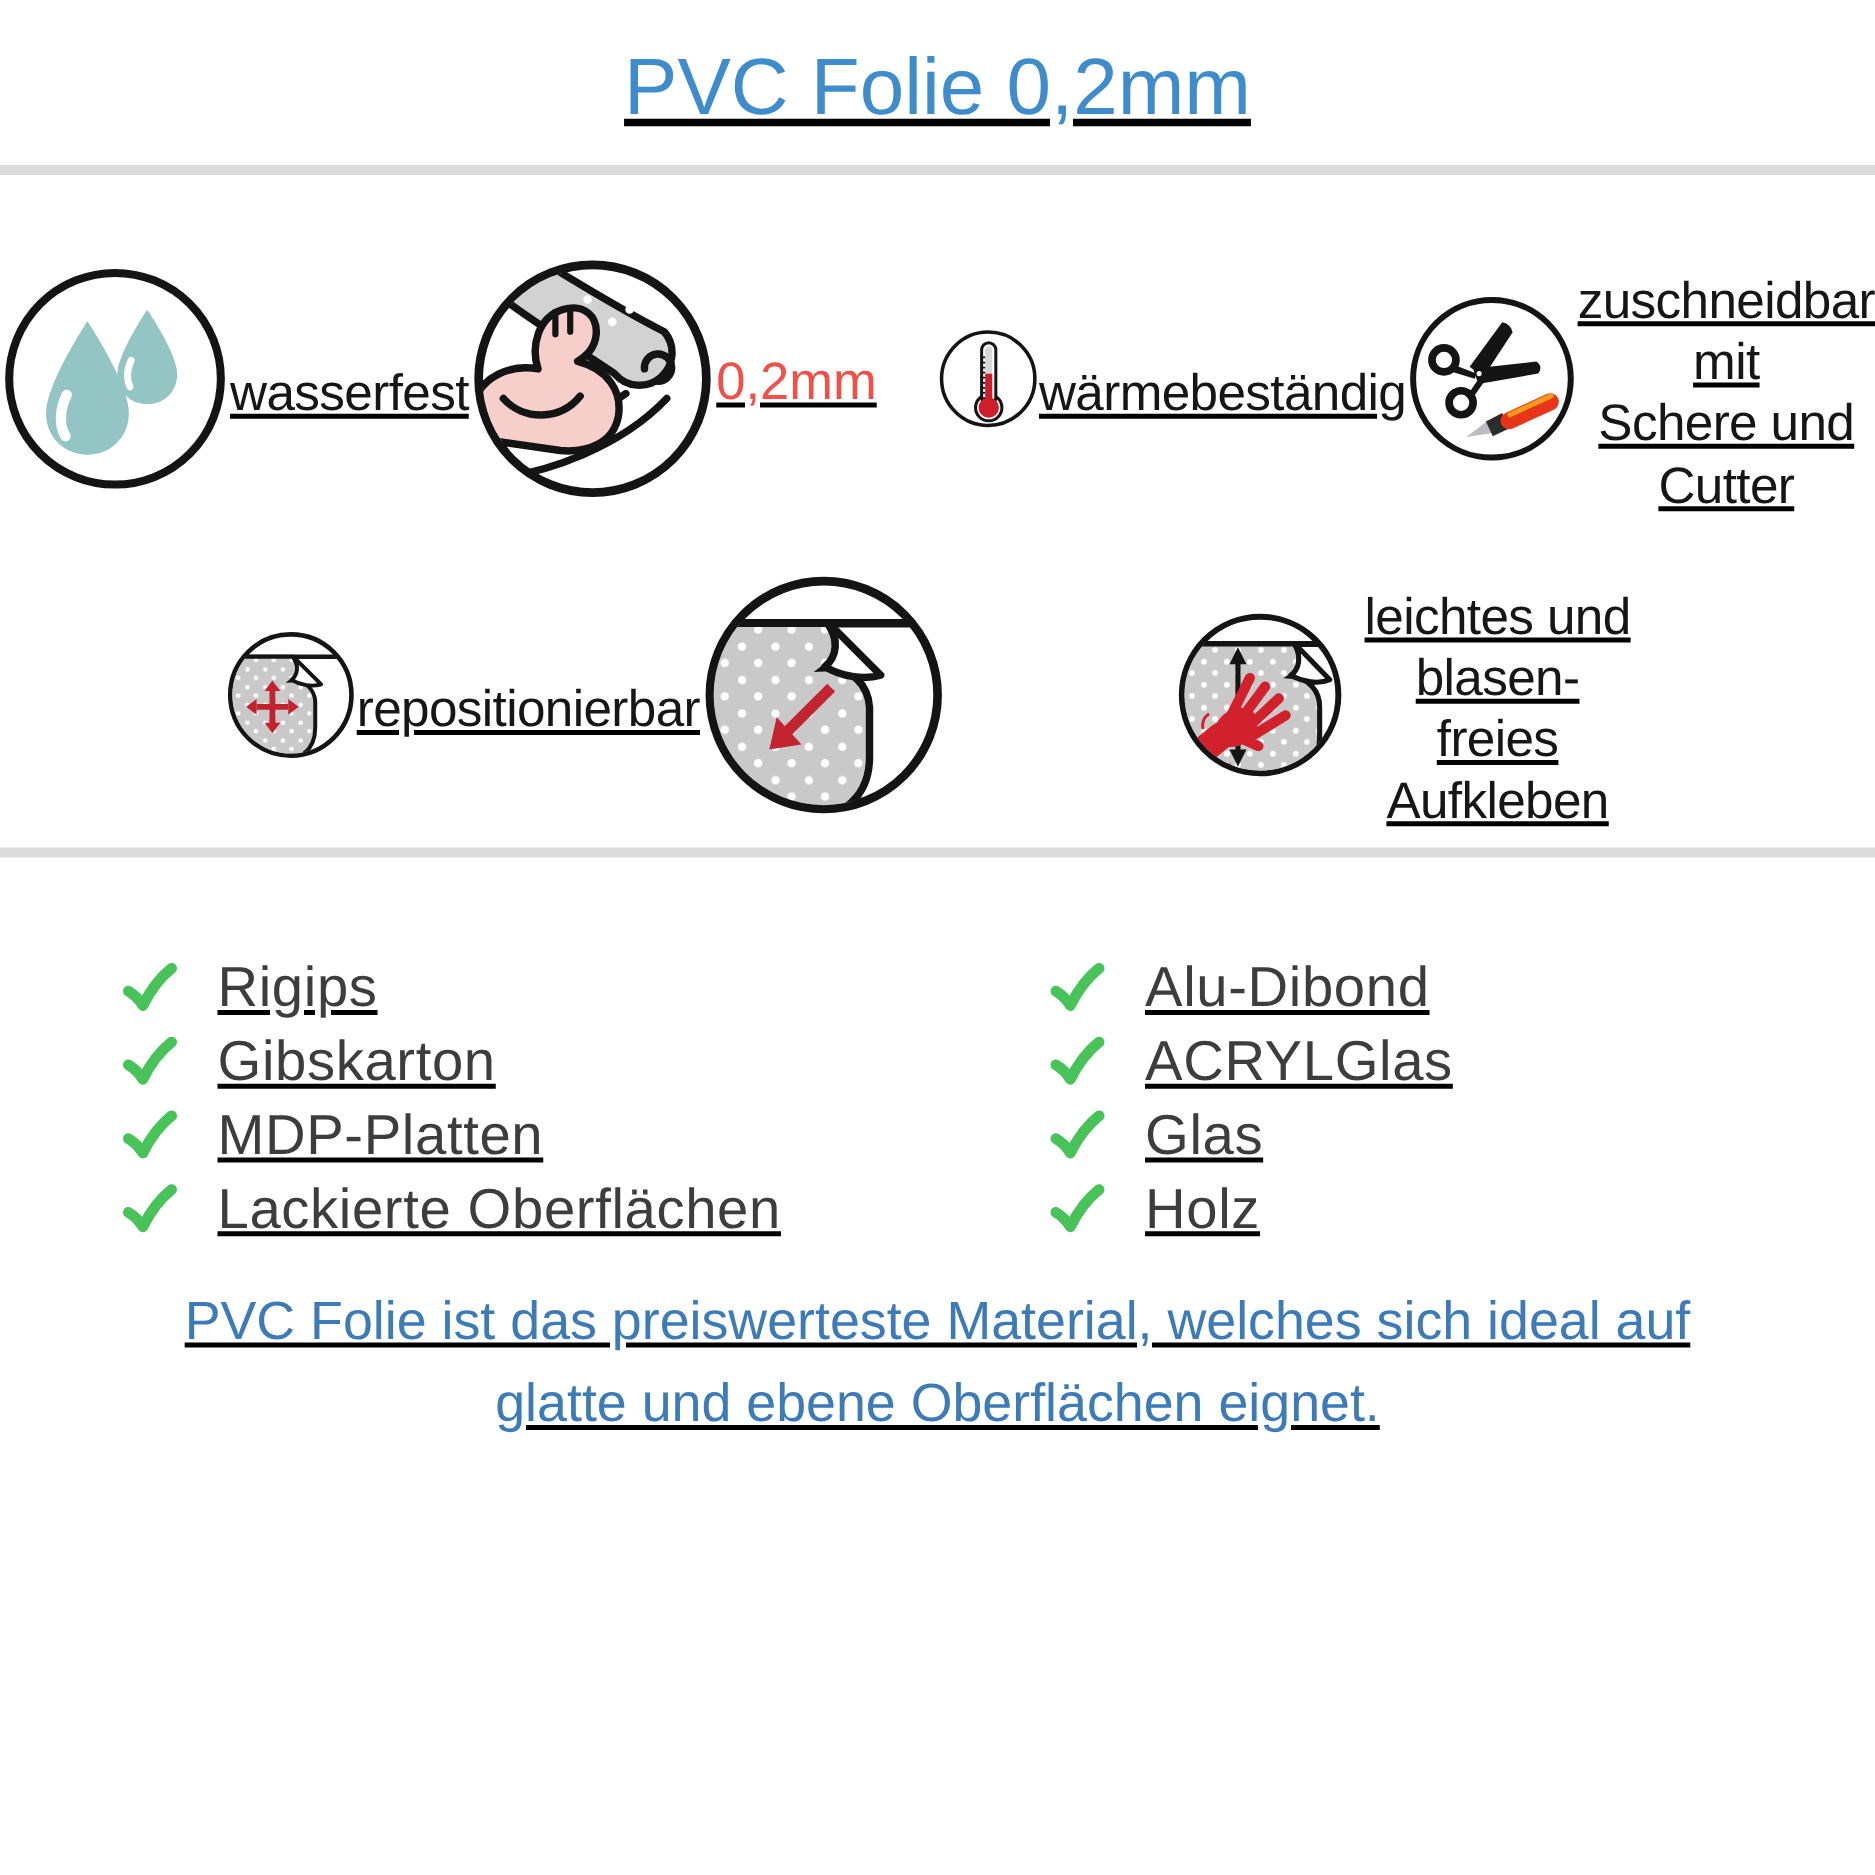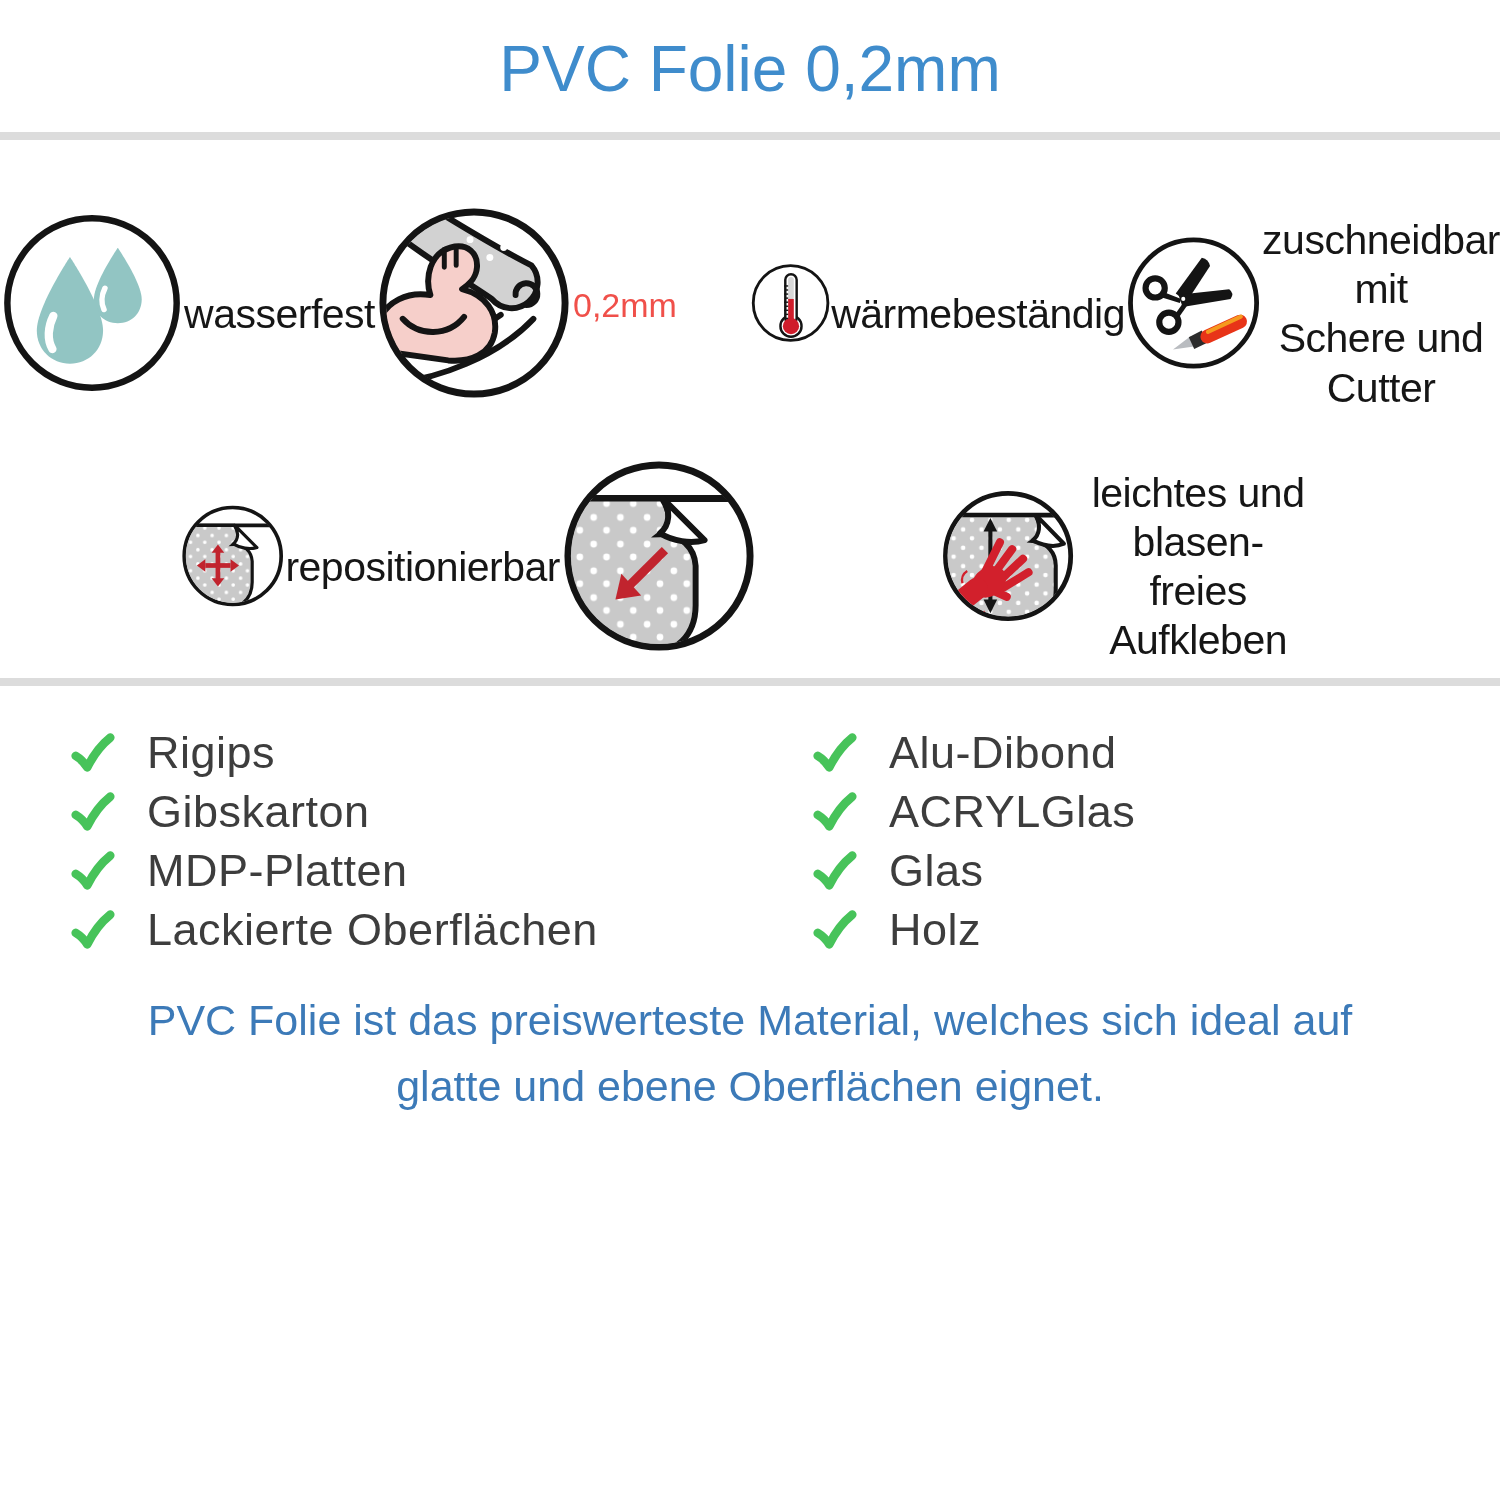--- a/index.html
+++ b/index.html
@@ -2,33 +2,33 @@
 <html><head>
 <meta charset="utf-8">
 <style>
   :root{
     --blue:#3f8ccc; --footer-blue:#3c7ab8; --green:#47c35a; --teal:#92c5c3;
     --red:#cf1d2b; --coral:#f0504a; --ink:#141414; --foil:#c9c9c9;
     --divider:#dcdcdc; --list:#3d3d3d;
   }
   *{margin:0;padding:0;box-sizing:border-box;}
   body{font-family:"Liberation Sans",sans-serif;background:#fff;}
-  .page{width:1500px;height:1500px;background:#fff;overflow:hidden;position:relative;}
+  .page{width:1500px;height:1500px;background:#fff;overflow:hidden;position:relative;text-decoration:underline;}
   .title{padding-top:32px;font-size:64px;text-align:center;color:var(--blue);}
   .divider{height:8px;background:var(--divider);margin-top:26px;}
   .divider.second{margin-top:12px;}
   .row1{margin-top:54px;display:grid;grid-template-columns:repeat(4,375px);}
   .row2{margin-top:34px;display:grid;grid-template-columns:repeat(3,380px);justify-content:center;}
   .feature{display:flex;flex-direction:row;align-items:center;}
   .badge{width:198px;height:198px;}
   .flabel{margin-top:22px;font-size:41px;color:#161616;text-align:center;line-height:1.2;
           white-space:pre-line;letter-spacing:-0.5px;}
-  .fsub{margin-top:4px;font-size:34px;color:var(--coral);}
+  .fsub{margin-top:4px;font-size:42px;color:var(--coral);}
   .heading2{margin-top:62px;font-size:62px;color:var(--blue);text-align:center;}
-  .surfaces{margin-top:40px;display:flex;padding-left:69px;}
+  .surfaces{margin-top:77px;display:flex;padding-left:96px;}
   .scol{display:flex;flex-direction:column;gap:5px;}
   .scol.left{width:614px;}
   .scol.right{margin-left:128px;}
   .sitem{display:flex;align-items:center;height:54px;font-size:45px;color:var(--list);letter-spacing:0.5px;}
   .check{width:48px;height:48px;margin-right:30px;flex:0 0 auto;}
   .footer{margin-top:30px;font-size:43px;color:var(--footer-blue);text-align:center;
           line-height:1.55;white-space:pre-line;}
 </style>
 </head>
 <body>

